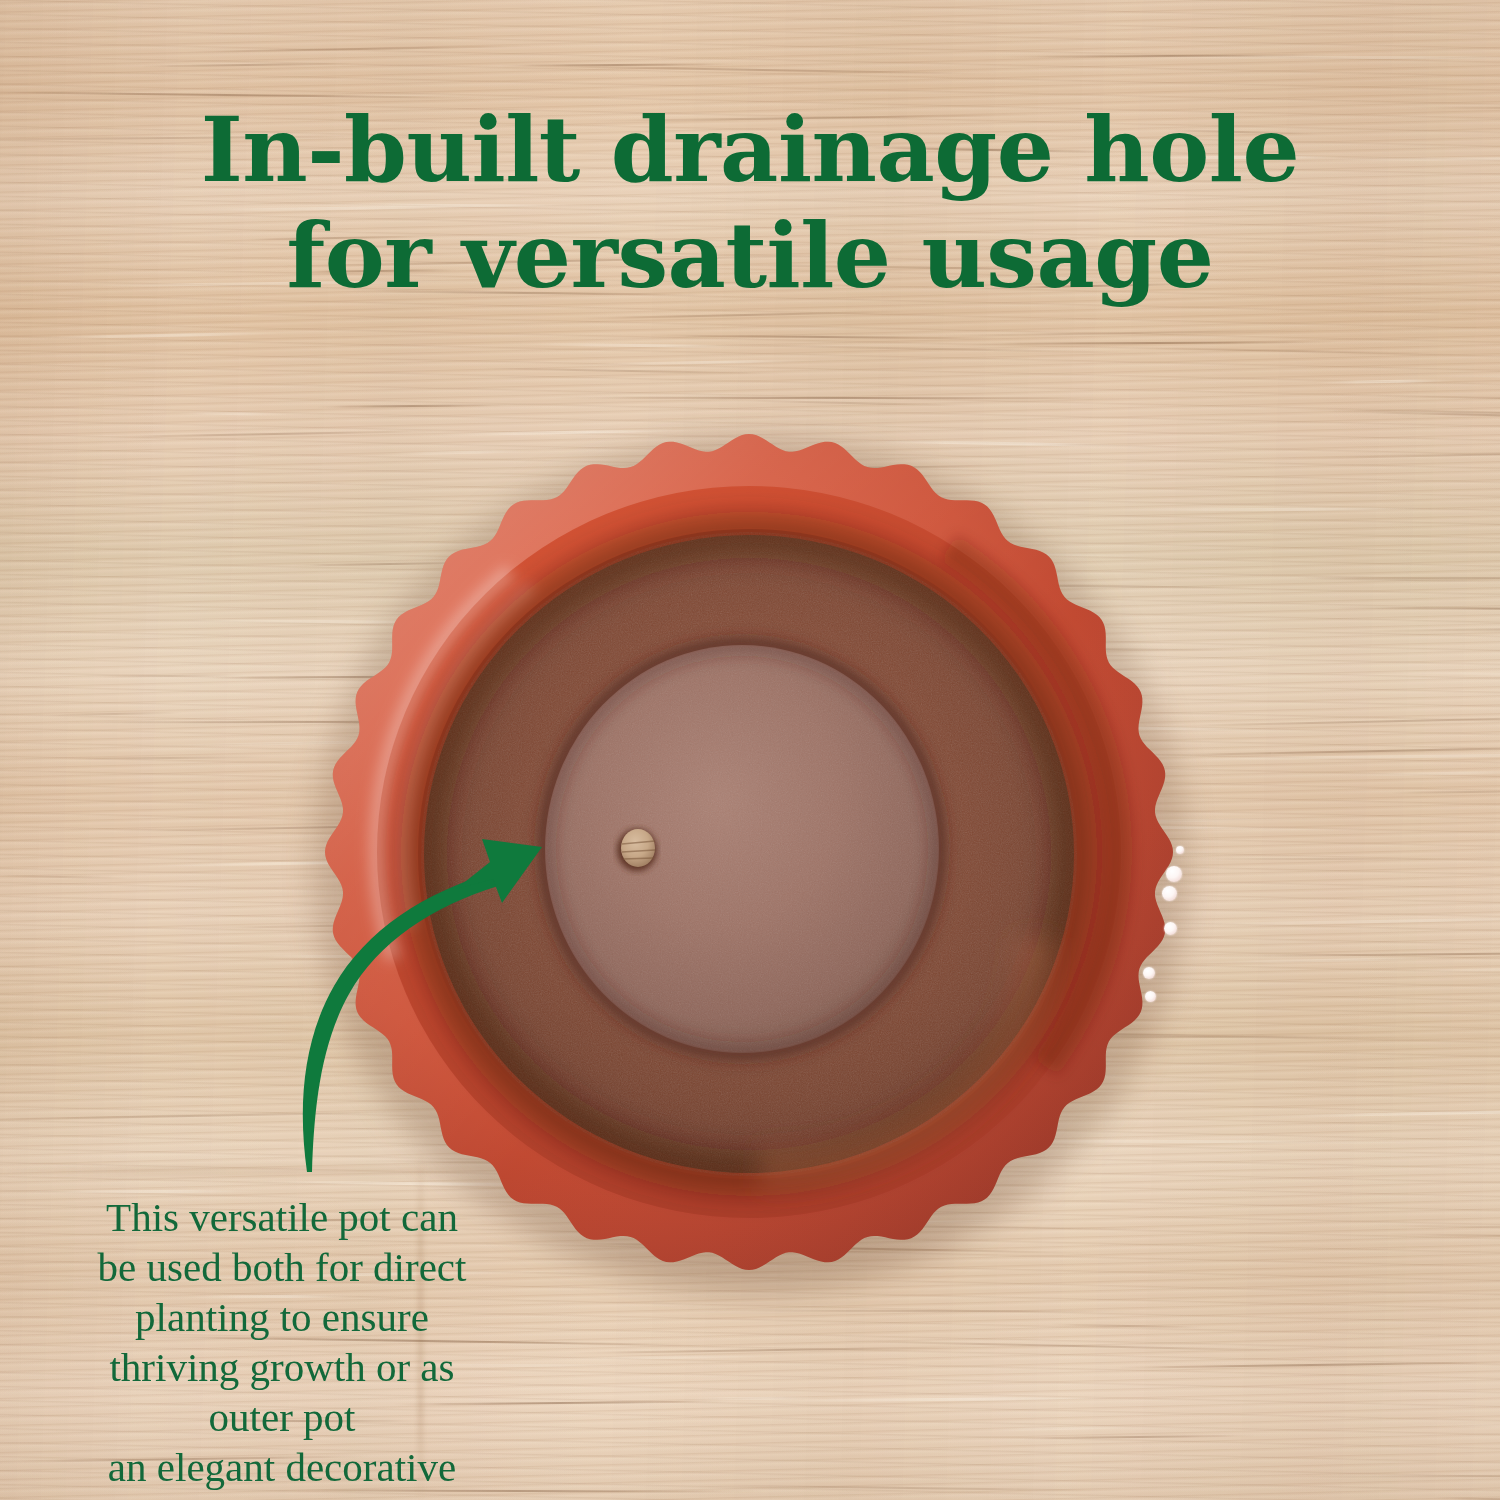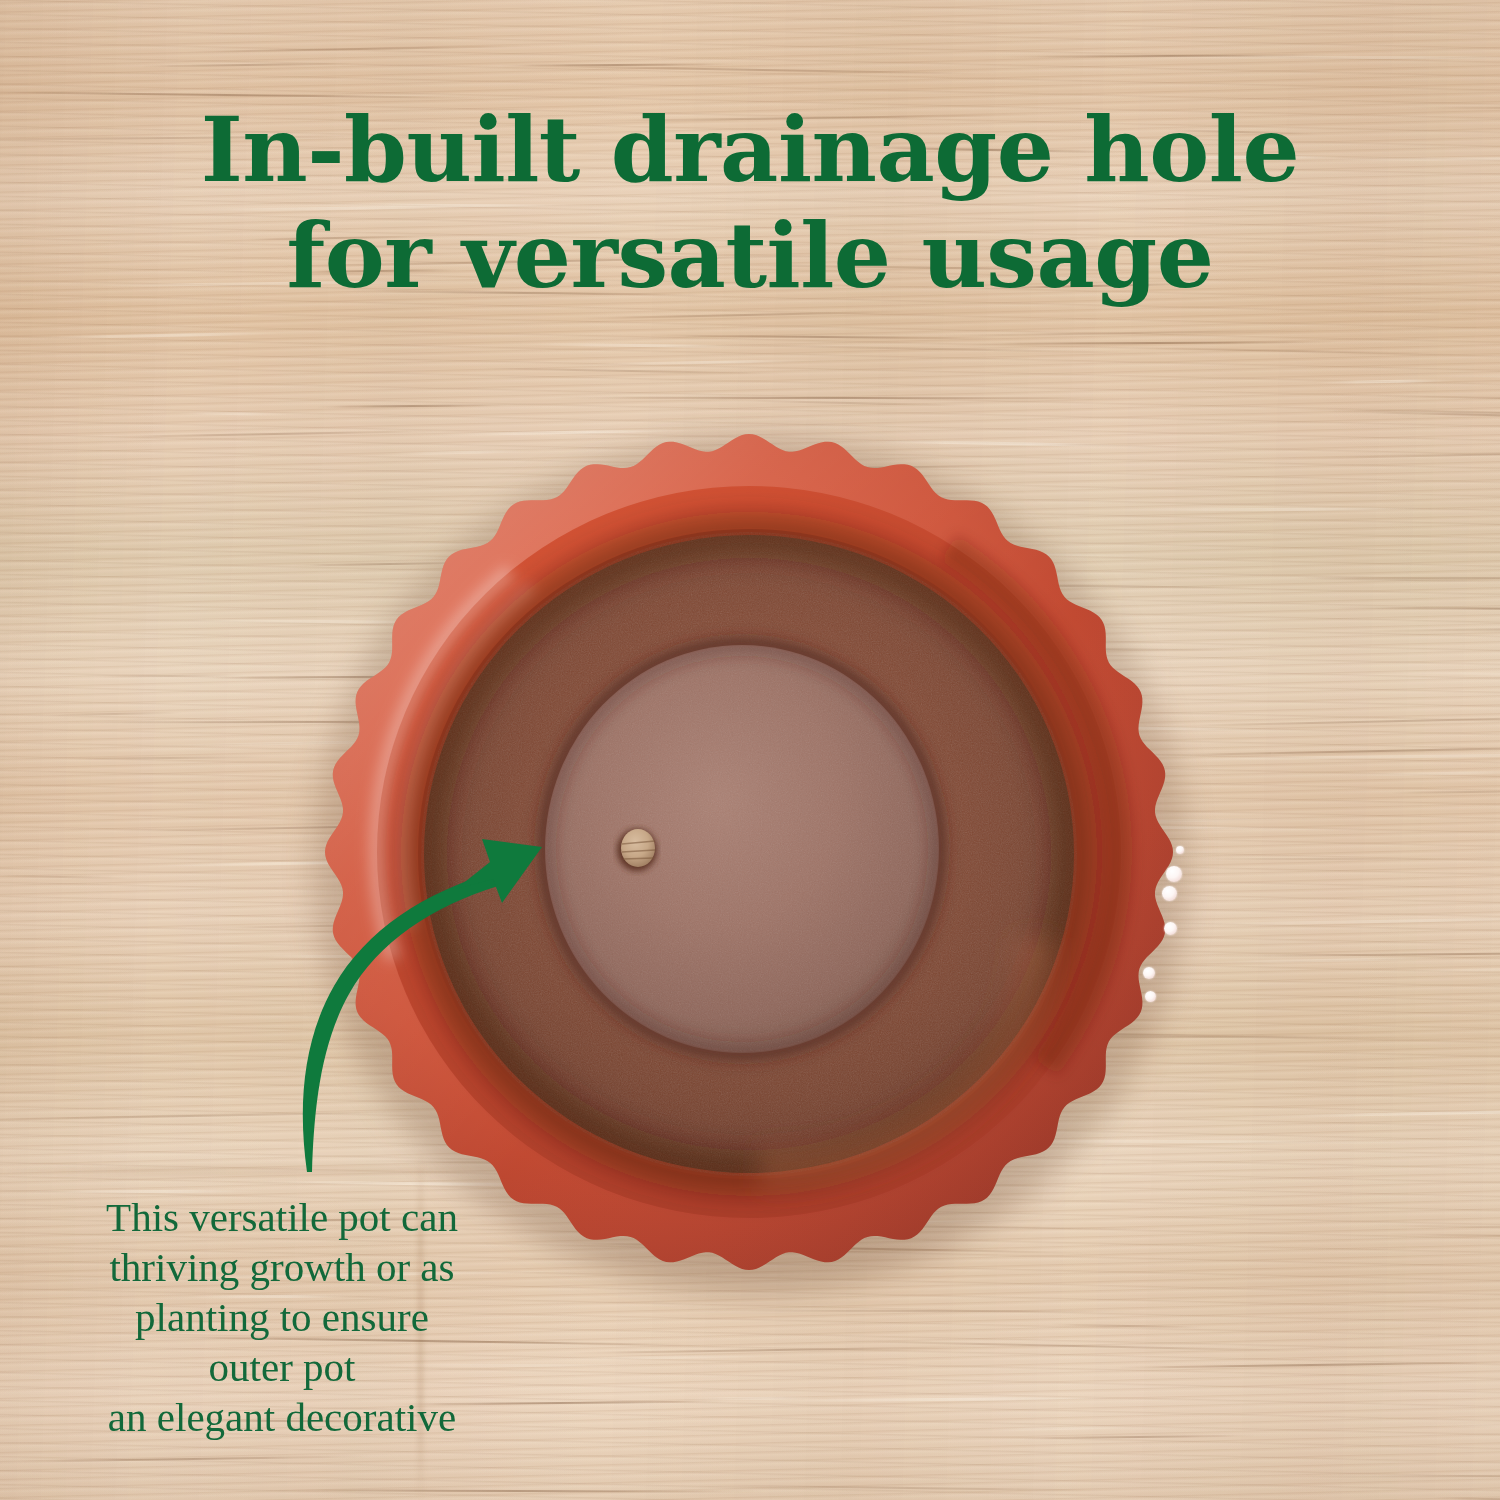--- a/index.html
+++ b/index.html
@@ -507,19 +507,20 @@
              L 232 49 Z" fill="#0f7a3d"></path>
   </svg>
 
   <div class="headline">
     <span class="l1">In-built drainage hole</span>
     <span class="l2">for versatile usage</span>
   </div>
 
   <div class="blurb">
     <span class="ln">This versatile pot can</span>
+    <span class="ln">be used both for direct</span>
+    <span class="ln">planting to ensure</span>
     <span class="ln">thriving growth or as</span>
-    <span class="ln">planting to ensure</span>
     <span class="ln">outer pot</span>
     <span class="ln">an elegant decorative</span>
   </div>
 
 </div>
 
 </body></html>

